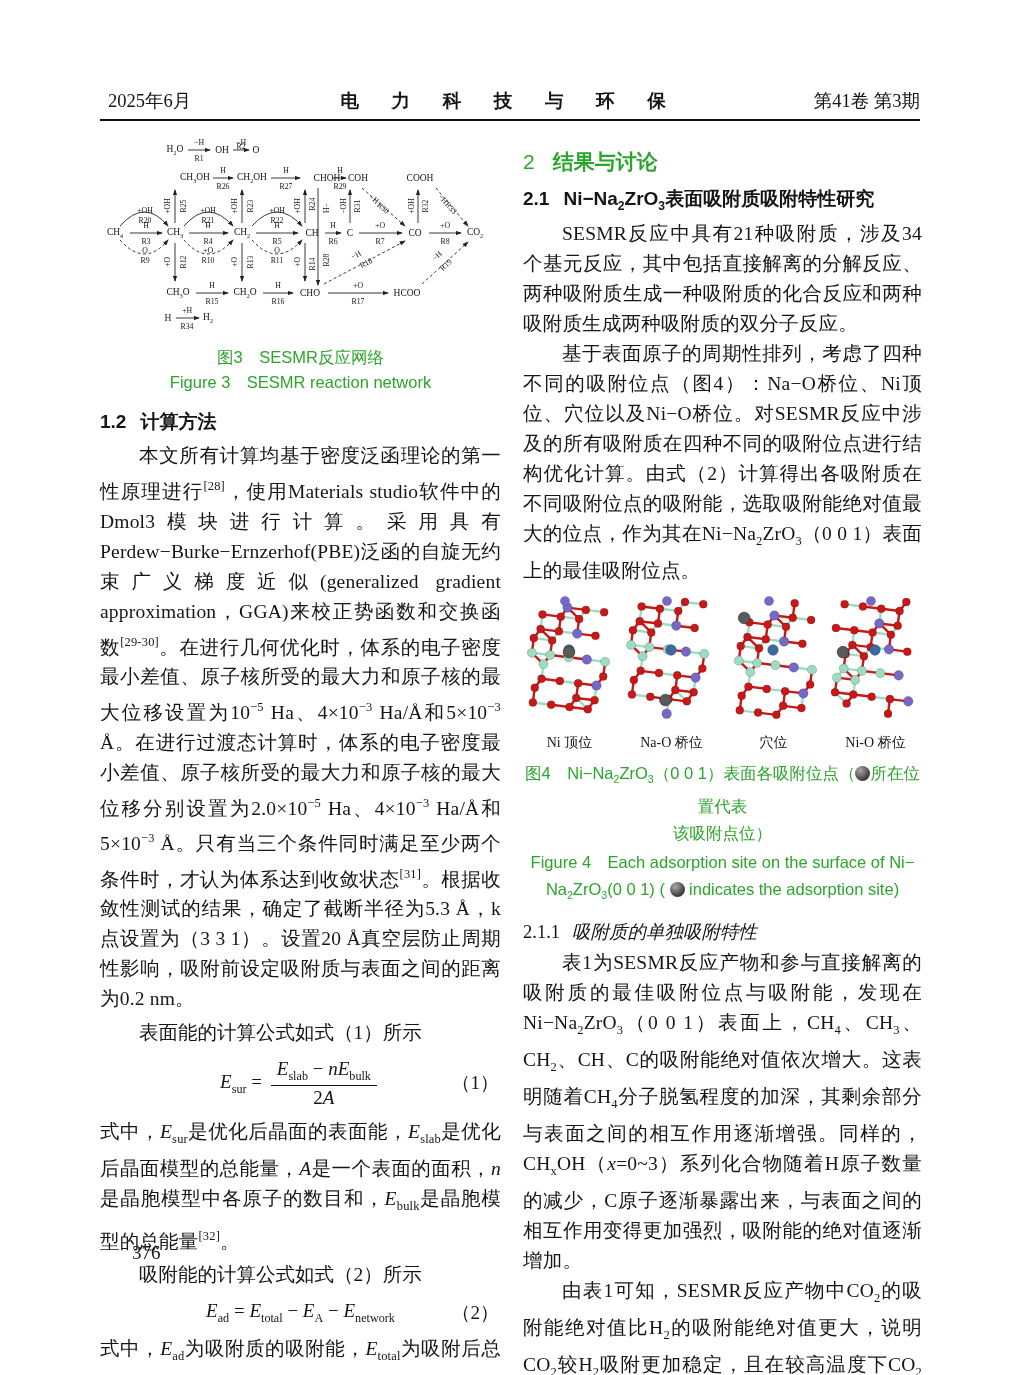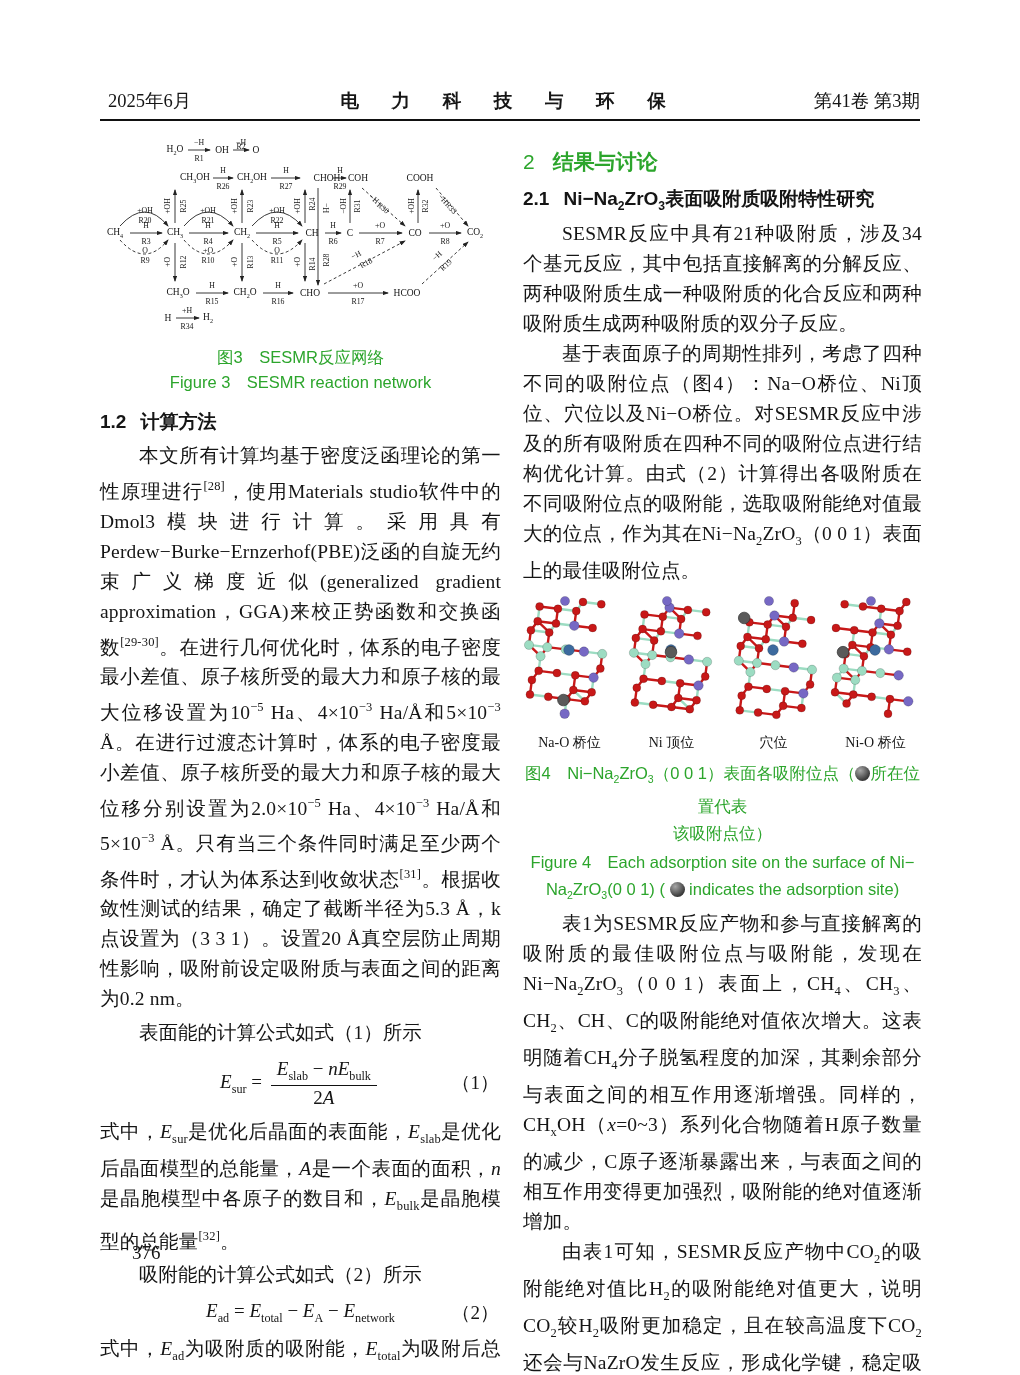--- a/index.html
+++ b/index.html
@@ -223,95 +223,20 @@
     <span class="no">2</span><span>结果与讨论</span>
   </div>
   <div class="h-sub" style="margin-top:8px;">
     <span class="no">2.1</span><span>Ni−Na<sub>2</sub>ZrO<sub>3</sub>表面吸附质吸附特性研究</span>
   </div>
   <p class="body">SESMR反应中具有21种吸附质，涉及34个基元反应，其中包括直接解离的分解反应、两种吸附质生成一种吸附质的化合反应和两种吸附质生成两种吸附质的双分子反应。</p>
   <p class="body">基于表面原子的周期性排列，考虑了四种不同的吸附位点（图4）：Na−O桥位、Ni顶位、穴位以及Ni−O桥位。对SESMR反应中涉及的所有吸附质在四种不同的吸附位点进行结构优化计算。由式（2）计算得出各吸附质在不同吸附位点的吸附能，选取吸附能绝对值最大的位点，作为其在Ni−Na<sub>2</sub>ZrO<sub>3</sub>（0 0 1）表面上的最佳吸附位点。</p>
 
   <div id="fig4">
       <div class="panel"><svg width="93" height="134">
-          <line x1="14.674698795180722" y1="27.18811881188119" x2="32.98795180722891" y2="29.445544554455445" stroke="#c81818" stroke-width="2.4" stroke-linecap="round"></line>
-          <line x1="14.674698795180722" y1="27.18811881188119" x2="16.602409638554217" y2="12.514851485148515" stroke="#9cdcc2" stroke-width="2.4" stroke-linecap="round"></line>
-          <line x1="14.674698795180722" y1="27.18811881188119" x2="7.927710843373494" y2="36.21782178217822" stroke="#c81818" stroke-width="2.4" stroke-linecap="round"></line>
-          <line x1="14.674698795180722" y1="27.18811881188119" x2="26.240963855421686" y2="38.475247524752476" stroke="#c81818" stroke-width="2.4" stroke-linecap="round"></line>
-          <line x1="50.33734939759036" y1="96.03960396039604" x2="68.65060240963855" y2="98.2970297029703" stroke="#c81818" stroke-width="2.4" stroke-linecap="round"></line>
-          <line x1="50.33734939759036" y1="96.03960396039604" x2="52.265060240963855" y2="81.36633663366337" stroke="#c81818" stroke-width="2.4" stroke-linecap="round"></line>
-          <line x1="50.33734939759036" y1="96.03960396039604" x2="43.59036144578313" y2="105.06930693069307" stroke="#c81818" stroke-width="2.4" stroke-linecap="round"></line>
-          <line x1="50.33734939759036" y1="96.03960396039604" x2="61.903614457831324" y2="107.32673267326733" stroke="#9cdcc2" stroke-width="2.4" stroke-linecap="round"></line>
-          <line x1="6" y1="50.89108910891089" x2="24.313253012048193" y2="53.14851485148515" stroke="#9cdcc2" stroke-width="2.4" stroke-linecap="round"></line>
-          <line x1="6" y1="50.89108910891089" x2="7.927710843373494" y2="36.21782178217822" stroke="#c81818" stroke-width="2.4" stroke-linecap="round"></line>
-          <line x1="6" y1="50.89108910891089" x2="17.566265060240966" y2="62.17821782178218" stroke="#c81818" stroke-width="2.4" stroke-linecap="round"></line>
-          <line x1="41.66265060240964" y1="119.74257425742574" x2="43.59036144578313" y2="105.06930693069307" stroke="#9cdcc2" stroke-width="2.4" stroke-linecap="round"></line>
-          <line x1="77.32530120481928" y1="74.59405940594058" x2="79.25301204819277" y2="59.92079207920792" stroke="#c81818" stroke-width="2.4" stroke-linecap="round"></line>
-          <line x1="77.32530120481928" y1="74.59405940594058" x2="70.57831325301206" y2="83.62376237623762" stroke="#c81818" stroke-width="2.4" stroke-linecap="round"></line>
-          <line x1="32.98795180722891" y1="29.445544554455445" x2="51.30120481927711" y2="31.7029702970297" stroke="#9cdcc2" stroke-width="2.4" stroke-linecap="round"></line>
-          <line x1="32.98795180722891" y1="29.445544554455445" x2="34.915662650602414" y2="14.772277227722771" stroke="#c81818" stroke-width="2.4" stroke-linecap="round"></line>
-          <line x1="32.98795180722891" y1="29.445544554455445" x2="26.240963855421686" y2="38.475247524752476" stroke="#9cdcc2" stroke-width="2.4" stroke-linecap="round"></line>
-          <line x1="68.65060240963855" y1="98.2970297029703" x2="70.57831325301206" y2="83.62376237623762" stroke="#9cdcc2" stroke-width="2.4" stroke-linecap="round"></line>
-          <line x1="68.65060240963855" y1="98.2970297029703" x2="61.903614457831324" y2="107.32673267326733" stroke="#c81818" stroke-width="2.4" stroke-linecap="round"></line>
-          <line x1="24.313253012048193" y1="53.14851485148515" x2="42.626506024096386" y2="55.4059405940594" stroke="#c81818" stroke-width="2.4" stroke-linecap="round"></line>
-          <line x1="24.313253012048193" y1="53.14851485148515" x2="26.240963855421686" y2="38.475247524752476" stroke="#c81818" stroke-width="2.4" stroke-linecap="round"></line>
-          <line x1="24.313253012048193" y1="53.14851485148515" x2="17.566265060240966" y2="62.17821782178218" stroke="#c81818" stroke-width="2.4" stroke-linecap="round"></line>
-          <line x1="59.97590361445783" y1="8" x2="78.28915662650603" y2="10.257425742574258" stroke="#9cdcc2" stroke-width="2.4" stroke-linecap="round"></line>
-          <line x1="59.97590361445783" y1="8" x2="53.22891566265061" y2="17.02970297029703" stroke="#9cdcc2" stroke-width="2.4" stroke-linecap="round"></line>
-          <line x1="15.638554216867469" y1="76.85148514851485" x2="33.95180722891566" y2="79.10891089108911" stroke="#c81818" stroke-width="2.4" stroke-linecap="round"></line>
-          <line x1="15.638554216867469" y1="76.85148514851485" x2="17.566265060240966" y2="62.17821782178218" stroke="#9cdcc2" stroke-width="2.4" stroke-linecap="round"></line>
-          <line x1="15.638554216867469" y1="76.85148514851485" x2="8.891566265060241" y2="85.88118811881189" stroke="#c81818" stroke-width="2.4" stroke-linecap="round"></line>
-          <line x1="51.30120481927711" y1="31.7029702970297" x2="69.6144578313253" y2="33.960396039603964" stroke="#c81818" stroke-width="2.4" stroke-linecap="round"></line>
-          <line x1="51.30120481927711" y1="31.7029702970297" x2="53.22891566265061" y2="17.02970297029703" stroke="#c81818" stroke-width="2.4" stroke-linecap="round"></line>
-          <line x1="6.9638554216867465" y1="100.55445544554456" x2="25.277108433734938" y2="102.8118811881188" stroke="#9cdcc2" stroke-width="2.4" stroke-linecap="round"></line>
-          <line x1="6.9638554216867465" y1="100.55445544554456" x2="8.891566265060241" y2="85.88118811881189" stroke="#c81818" stroke-width="2.4" stroke-linecap="round"></line>
-          <line x1="42.626506024096386" y1="55.4059405940594" x2="60.93975903614458" y2="57.663366336633665" stroke="#c81818" stroke-width="2.4" stroke-linecap="round"></line>
-          <line x1="33.95180722891566" y1="79.10891089108911" x2="52.265060240963855" y2="81.36633663366337" stroke="#9cdcc2" stroke-width="2.4" stroke-linecap="round"></line>
-          <line x1="25.277108433734938" y1="102.8118811881188" x2="43.59036144578313" y2="105.06930693069307" stroke="#c81818" stroke-width="2.4" stroke-linecap="round"></line>
-          <line x1="60.93975903614458" y1="57.663366336633665" x2="79.25301204819277" y2="59.92079207920792" stroke="#9cdcc2" stroke-width="2.4" stroke-linecap="round"></line>
-          <line x1="16.602409638554217" y1="12.514851485148515" x2="34.915662650602414" y2="14.772277227722771" stroke="#c81818" stroke-width="2.4" stroke-linecap="round"></line>
-          <line x1="52.265060240963855" y1="81.36633663366337" x2="70.57831325301206" y2="83.62376237623762" stroke="#c81818" stroke-width="2.4" stroke-linecap="round"></line>
-          <line x1="7.927710843373494" y1="36.21782178217822" x2="26.240963855421686" y2="38.475247524752476" stroke="#9cdcc2" stroke-width="2.4" stroke-linecap="round"></line>
-          <line x1="43.59036144578313" y1="105.06930693069307" x2="61.903614457831324" y2="107.32673267326733" stroke="#c81818" stroke-width="2.4" stroke-linecap="round"></line>
-          <line x1="34.915662650602414" y1="14.772277227722771" x2="53.22891566265061" y2="17.02970297029703" stroke="#9cdcc2" stroke-width="2.4" stroke-linecap="round"></line>
-          <circle cx="14.674698795180722" cy="27.18811881188119" r="4" fill="#c81818" stroke="rgba(0,0,0,.25)" stroke-width=".7"></circle>
-          <circle cx="50.33734939759036" cy="96.03960396039604" r="4" fill="#c81818" stroke="rgba(0,0,0,.25)" stroke-width=".7"></circle>
-          <circle cx="6" cy="50.89108910891089" r="4.6" fill="#9cdcc2" stroke="rgba(0,0,0,.25)" stroke-width=".7"></circle>
-          <circle cx="41.66265060240964" cy="119.74257425742574" r="4.8" fill="#7668c4" stroke="rgba(0,0,0,.25)" stroke-width=".7"></circle>
-          <circle cx="77.32530120481928" cy="74.59405940594058" r="4" fill="#c81818" stroke="rgba(0,0,0,.25)" stroke-width=".7"></circle>
-          <circle cx="32.98795180722891" cy="29.445544554455445" r="4" fill="#c81818" stroke="rgba(0,0,0,.25)" stroke-width=".7"></circle>
-          <circle cx="68.65060240963855" cy="98.2970297029703" r="4" fill="#c81818" stroke="rgba(0,0,0,.25)" stroke-width=".7"></circle>
-          <circle cx="24.313253012048193" cy="53.14851485148515" r="4.6" fill="#9cdcc2" stroke="rgba(0,0,0,.25)" stroke-width=".7"></circle>
-          <circle cx="59.97590361445783" cy="8" r="4" fill="#c81818" stroke="rgba(0,0,0,.25)" stroke-width=".7"></circle>
-          <circle cx="15.638554216867469" cy="76.85148514851485" r="4" fill="#c81818" stroke="rgba(0,0,0,.25)" stroke-width=".7"></circle>
-          <circle cx="51.30120481927711" cy="31.7029702970297" r="4.8" fill="#7668c4" stroke="rgba(0,0,0,.25)" stroke-width=".7"></circle>
-          <circle cx="6.9638554216867465" cy="100.55445544554456" r="4" fill="#c81818" stroke="rgba(0,0,0,.25)" stroke-width=".7"></circle>
-          <circle cx="42.626506024096386" cy="55.4059405940594" r="4.6" fill="#9cdcc2" stroke="rgba(0,0,0,.25)" stroke-width=".7"></circle>
-          <circle cx="78.28915662650603" cy="10.257425742574258" r="4" fill="#c81818" stroke="rgba(0,0,0,.25)" stroke-width=".7"></circle>
-          <circle cx="33.95180722891566" cy="79.10891089108911" r="4" fill="#c81818" stroke="rgba(0,0,0,.25)" stroke-width=".7"></circle>
-          <circle cx="69.6144578313253" cy="33.960396039603964" r="4" fill="#c81818" stroke="rgba(0,0,0,.25)" stroke-width=".7"></circle>
-          <circle cx="25.277108433734938" cy="102.8118811881188" r="4" fill="#c81818" stroke="rgba(0,0,0,.25)" stroke-width=".7"></circle>
-          <circle cx="60.93975903614458" cy="57.663366336633665" r="4.8" fill="#7668c4" stroke="rgba(0,0,0,.25)" stroke-width=".7"></circle>
-          <circle cx="16.602409638554217" cy="12.514851485148515" r="4" fill="#c81818" stroke="rgba(0,0,0,.25)" stroke-width=".7"></circle>
-          <circle cx="52.265060240963855" cy="81.36633663366337" r="4" fill="#c81818" stroke="rgba(0,0,0,.25)" stroke-width=".7"></circle>
-          <circle cx="7.927710843373494" cy="36.21782178217822" r="4" fill="#c81818" stroke="rgba(0,0,0,.25)" stroke-width=".7"></circle>
-          <circle cx="43.59036144578313" cy="105.06930693069307" r="4" fill="#c81818" stroke="rgba(0,0,0,.25)" stroke-width=".7"></circle>
-          <circle cx="79.25301204819277" cy="59.92079207920792" r="4.6" fill="#9cdcc2" stroke="rgba(0,0,0,.25)" stroke-width=".7"></circle>
-          <circle cx="34.915662650602414" cy="14.772277227722771" r="4" fill="#c81818" stroke="rgba(0,0,0,.25)" stroke-width=".7"></circle>
-          <circle cx="70.57831325301206" cy="83.62376237623762" r="4.8" fill="#7668c4" stroke="rgba(0,0,0,.25)" stroke-width=".7"></circle>
-          <circle cx="26.240963855421686" cy="38.475247524752476" r="4" fill="#c81818" stroke="rgba(0,0,0,.25)" stroke-width=".7"></circle>
-          <circle cx="61.903614457831324" cy="107.32673267326733" r="4" fill="#c81818" stroke="rgba(0,0,0,.25)" stroke-width=".7"></circle>
-          <circle cx="17.566265060240966" cy="62.17821782178218" r="4.6" fill="#9cdcc2" stroke="rgba(0,0,0,.25)" stroke-width=".7"></circle>
-          <circle cx="53.22891566265061" cy="17.02970297029703" r="4" fill="#c81818" stroke="rgba(0,0,0,.25)" stroke-width=".7"></circle>
-          <circle cx="8.891566265060241" cy="85.88118811881189" r="4" fill="#c81818" stroke="rgba(0,0,0,.25)" stroke-width=".7"></circle>
-          <circle cx="46" cy="56" r="5.4" fill="#3c6a9e" stroke="rgba(0,0,0,.25)" stroke-width=".7"></circle>
-          <circle cx="42" cy="7" r="4.6" fill="#7668c4" stroke="rgba(0,0,0,.25)" stroke-width=".7"></circle>
-          <circle cx="40.4" cy="106.03999999999999" r="5.8" fill="#5a5a5a" stroke="#333" stroke-width=".7"></circle>
-        </svg><div class="plabel">Na-O 桥位</div></div>
-      <div class="panel"><svg width="93" height="134">
           <line x1="17.566265060240966" y1="35.089108910891085" x2="35.87951807228916" y2="37.34653465346535" stroke="#c81818" stroke-width="2.4" stroke-linecap="round"></line>
           <line x1="17.566265060240966" y1="35.089108910891085" x2="19.493975903614455" y2="20.415841584158414" stroke="#9cdcc2" stroke-width="2.4" stroke-linecap="round"></line>
           <line x1="17.566265060240966" y1="35.089108910891085" x2="10.819277108433734" y2="44.11881188118812" stroke="#c81818" stroke-width="2.4" stroke-linecap="round"></line>
           <line x1="17.566265060240966" y1="35.089108910891085" x2="29.132530120481928" y2="46.37623762376238" stroke="#c81818" stroke-width="2.4" stroke-linecap="round"></line>
           <line x1="53.22891566265061" y1="103.94059405940594" x2="71.54216867469879" y2="106.1980198019802" stroke="#c81818" stroke-width="2.4" stroke-linecap="round"></line>
           <line x1="53.22891566265061" y1="103.94059405940594" x2="55.1566265060241" y2="89.26732673267327" stroke="#c81818" stroke-width="2.4" stroke-linecap="round"></line>
           <line x1="53.22891566265061" y1="103.94059405940594" x2="46.48192771084337" y2="112.97029702970298" stroke="#c81818" stroke-width="2.4" stroke-linecap="round"></line>
           <line x1="53.22891566265061" y1="103.94059405940594" x2="64.79518072289157" y2="115.22772277227722" stroke="#9cdcc2" stroke-width="2.4" stroke-linecap="round"></line>
           <line x1="8.891566265060241" y1="58.79207920792079" x2="27.204819277108435" y2="61.049504950495056" stroke="#9cdcc2" stroke-width="2.4" stroke-linecap="round"></line>
           <line x1="8.891566265060241" y1="58.79207920792079" x2="10.819277108433734" y2="44.11881188118812" stroke="#c81818" stroke-width="2.4" stroke-linecap="round"></line>
@@ -374,20 +299,95 @@
           <circle cx="73.46987951807229" cy="91.52475247524752" r="4.8" fill="#7668c4" stroke="rgba(0,0,0,.25)" stroke-width=".7"></circle>
           <circle cx="29.132530120481928" cy="46.37623762376238" r="4" fill="#c81818" stroke="rgba(0,0,0,.25)" stroke-width=".7"></circle>
           <circle cx="64.79518072289157" cy="115.22772277227722" r="4" fill="#c81818" stroke="rgba(0,0,0,.25)" stroke-width=".7"></circle>
           <circle cx="20.457831325301207" cy="70.07920792079209" r="4.6" fill="#9cdcc2" stroke="rgba(0,0,0,.25)" stroke-width=".7"></circle>
           <circle cx="56.12048192771084" cy="24.93069306930693" r="4" fill="#c81818" stroke="rgba(0,0,0,.25)" stroke-width=".7"></circle>
           <circle cx="11.783132530120483" cy="93.78217821782178" r="4" fill="#c81818" stroke="rgba(0,0,0,.25)" stroke-width=".7"></circle>
           <circle cx="46" cy="56" r="5.4" fill="#3c6a9e" stroke="rgba(0,0,0,.25)" stroke-width=".7"></circle>
           <circle cx="42" cy="7" r="4.6" fill="#7668c4" stroke="rgba(0,0,0,.25)" stroke-width=".7"></circle>
           <circle cx="46" cy="58.160000000000004" r="5.8" fill="#5a5a5a" stroke="#333" stroke-width=".7"></circle>
         </svg><div class="plabel">Ni 顶位</div></div>
+      <div class="panel"><svg width="93" height="134">
+          <line x1="14.674698795180722" y1="27.18811881188119" x2="32.98795180722891" y2="29.445544554455445" stroke="#c81818" stroke-width="2.4" stroke-linecap="round"></line>
+          <line x1="14.674698795180722" y1="27.18811881188119" x2="16.602409638554217" y2="12.514851485148515" stroke="#9cdcc2" stroke-width="2.4" stroke-linecap="round"></line>
+          <line x1="14.674698795180722" y1="27.18811881188119" x2="7.927710843373494" y2="36.21782178217822" stroke="#c81818" stroke-width="2.4" stroke-linecap="round"></line>
+          <line x1="14.674698795180722" y1="27.18811881188119" x2="26.240963855421686" y2="38.475247524752476" stroke="#c81818" stroke-width="2.4" stroke-linecap="round"></line>
+          <line x1="50.33734939759036" y1="96.03960396039604" x2="68.65060240963855" y2="98.2970297029703" stroke="#c81818" stroke-width="2.4" stroke-linecap="round"></line>
+          <line x1="50.33734939759036" y1="96.03960396039604" x2="52.265060240963855" y2="81.36633663366337" stroke="#c81818" stroke-width="2.4" stroke-linecap="round"></line>
+          <line x1="50.33734939759036" y1="96.03960396039604" x2="43.59036144578313" y2="105.06930693069307" stroke="#c81818" stroke-width="2.4" stroke-linecap="round"></line>
+          <line x1="50.33734939759036" y1="96.03960396039604" x2="61.903614457831324" y2="107.32673267326733" stroke="#9cdcc2" stroke-width="2.4" stroke-linecap="round"></line>
+          <line x1="6" y1="50.89108910891089" x2="24.313253012048193" y2="53.14851485148515" stroke="#9cdcc2" stroke-width="2.4" stroke-linecap="round"></line>
+          <line x1="6" y1="50.89108910891089" x2="7.927710843373494" y2="36.21782178217822" stroke="#c81818" stroke-width="2.4" stroke-linecap="round"></line>
+          <line x1="6" y1="50.89108910891089" x2="17.566265060240966" y2="62.17821782178218" stroke="#c81818" stroke-width="2.4" stroke-linecap="round"></line>
+          <line x1="41.66265060240964" y1="119.74257425742574" x2="43.59036144578313" y2="105.06930693069307" stroke="#9cdcc2" stroke-width="2.4" stroke-linecap="round"></line>
+          <line x1="77.32530120481928" y1="74.59405940594058" x2="79.25301204819277" y2="59.92079207920792" stroke="#c81818" stroke-width="2.4" stroke-linecap="round"></line>
+          <line x1="77.32530120481928" y1="74.59405940594058" x2="70.57831325301206" y2="83.62376237623762" stroke="#c81818" stroke-width="2.4" stroke-linecap="round"></line>
+          <line x1="32.98795180722891" y1="29.445544554455445" x2="51.30120481927711" y2="31.7029702970297" stroke="#9cdcc2" stroke-width="2.4" stroke-linecap="round"></line>
+          <line x1="32.98795180722891" y1="29.445544554455445" x2="34.915662650602414" y2="14.772277227722771" stroke="#c81818" stroke-width="2.4" stroke-linecap="round"></line>
+          <line x1="32.98795180722891" y1="29.445544554455445" x2="26.240963855421686" y2="38.475247524752476" stroke="#9cdcc2" stroke-width="2.4" stroke-linecap="round"></line>
+          <line x1="68.65060240963855" y1="98.2970297029703" x2="70.57831325301206" y2="83.62376237623762" stroke="#9cdcc2" stroke-width="2.4" stroke-linecap="round"></line>
+          <line x1="68.65060240963855" y1="98.2970297029703" x2="61.903614457831324" y2="107.32673267326733" stroke="#c81818" stroke-width="2.4" stroke-linecap="round"></line>
+          <line x1="24.313253012048193" y1="53.14851485148515" x2="42.626506024096386" y2="55.4059405940594" stroke="#c81818" stroke-width="2.4" stroke-linecap="round"></line>
+          <line x1="24.313253012048193" y1="53.14851485148515" x2="26.240963855421686" y2="38.475247524752476" stroke="#c81818" stroke-width="2.4" stroke-linecap="round"></line>
+          <line x1="24.313253012048193" y1="53.14851485148515" x2="17.566265060240966" y2="62.17821782178218" stroke="#c81818" stroke-width="2.4" stroke-linecap="round"></line>
+          <line x1="59.97590361445783" y1="8" x2="78.28915662650603" y2="10.257425742574258" stroke="#9cdcc2" stroke-width="2.4" stroke-linecap="round"></line>
+          <line x1="59.97590361445783" y1="8" x2="53.22891566265061" y2="17.02970297029703" stroke="#9cdcc2" stroke-width="2.4" stroke-linecap="round"></line>
+          <line x1="15.638554216867469" y1="76.85148514851485" x2="33.95180722891566" y2="79.10891089108911" stroke="#c81818" stroke-width="2.4" stroke-linecap="round"></line>
+          <line x1="15.638554216867469" y1="76.85148514851485" x2="17.566265060240966" y2="62.17821782178218" stroke="#9cdcc2" stroke-width="2.4" stroke-linecap="round"></line>
+          <line x1="15.638554216867469" y1="76.85148514851485" x2="8.891566265060241" y2="85.88118811881189" stroke="#c81818" stroke-width="2.4" stroke-linecap="round"></line>
+          <line x1="51.30120481927711" y1="31.7029702970297" x2="69.6144578313253" y2="33.960396039603964" stroke="#c81818" stroke-width="2.4" stroke-linecap="round"></line>
+          <line x1="51.30120481927711" y1="31.7029702970297" x2="53.22891566265061" y2="17.02970297029703" stroke="#c81818" stroke-width="2.4" stroke-linecap="round"></line>
+          <line x1="6.9638554216867465" y1="100.55445544554456" x2="25.277108433734938" y2="102.8118811881188" stroke="#9cdcc2" stroke-width="2.4" stroke-linecap="round"></line>
+          <line x1="6.9638554216867465" y1="100.55445544554456" x2="8.891566265060241" y2="85.88118811881189" stroke="#c81818" stroke-width="2.4" stroke-linecap="round"></line>
+          <line x1="42.626506024096386" y1="55.4059405940594" x2="60.93975903614458" y2="57.663366336633665" stroke="#c81818" stroke-width="2.4" stroke-linecap="round"></line>
+          <line x1="33.95180722891566" y1="79.10891089108911" x2="52.265060240963855" y2="81.36633663366337" stroke="#9cdcc2" stroke-width="2.4" stroke-linecap="round"></line>
+          <line x1="25.277108433734938" y1="102.8118811881188" x2="43.59036144578313" y2="105.06930693069307" stroke="#c81818" stroke-width="2.4" stroke-linecap="round"></line>
+          <line x1="60.93975903614458" y1="57.663366336633665" x2="79.25301204819277" y2="59.92079207920792" stroke="#9cdcc2" stroke-width="2.4" stroke-linecap="round"></line>
+          <line x1="16.602409638554217" y1="12.514851485148515" x2="34.915662650602414" y2="14.772277227722771" stroke="#c81818" stroke-width="2.4" stroke-linecap="round"></line>
+          <line x1="52.265060240963855" y1="81.36633663366337" x2="70.57831325301206" y2="83.62376237623762" stroke="#c81818" stroke-width="2.4" stroke-linecap="round"></line>
+          <line x1="7.927710843373494" y1="36.21782178217822" x2="26.240963855421686" y2="38.475247524752476" stroke="#9cdcc2" stroke-width="2.4" stroke-linecap="round"></line>
+          <line x1="43.59036144578313" y1="105.06930693069307" x2="61.903614457831324" y2="107.32673267326733" stroke="#c81818" stroke-width="2.4" stroke-linecap="round"></line>
+          <line x1="34.915662650602414" y1="14.772277227722771" x2="53.22891566265061" y2="17.02970297029703" stroke="#9cdcc2" stroke-width="2.4" stroke-linecap="round"></line>
+          <circle cx="14.674698795180722" cy="27.18811881188119" r="4" fill="#c81818" stroke="rgba(0,0,0,.25)" stroke-width=".7"></circle>
+          <circle cx="50.33734939759036" cy="96.03960396039604" r="4" fill="#c81818" stroke="rgba(0,0,0,.25)" stroke-width=".7"></circle>
+          <circle cx="6" cy="50.89108910891089" r="4.6" fill="#9cdcc2" stroke="rgba(0,0,0,.25)" stroke-width=".7"></circle>
+          <circle cx="41.66265060240964" cy="119.74257425742574" r="4.8" fill="#7668c4" stroke="rgba(0,0,0,.25)" stroke-width=".7"></circle>
+          <circle cx="77.32530120481928" cy="74.59405940594058" r="4" fill="#c81818" stroke="rgba(0,0,0,.25)" stroke-width=".7"></circle>
+          <circle cx="32.98795180722891" cy="29.445544554455445" r="4" fill="#c81818" stroke="rgba(0,0,0,.25)" stroke-width=".7"></circle>
+          <circle cx="68.65060240963855" cy="98.2970297029703" r="4" fill="#c81818" stroke="rgba(0,0,0,.25)" stroke-width=".7"></circle>
+          <circle cx="24.313253012048193" cy="53.14851485148515" r="4.6" fill="#9cdcc2" stroke="rgba(0,0,0,.25)" stroke-width=".7"></circle>
+          <circle cx="59.97590361445783" cy="8" r="4" fill="#c81818" stroke="rgba(0,0,0,.25)" stroke-width=".7"></circle>
+          <circle cx="15.638554216867469" cy="76.85148514851485" r="4" fill="#c81818" stroke="rgba(0,0,0,.25)" stroke-width=".7"></circle>
+          <circle cx="51.30120481927711" cy="31.7029702970297" r="4.8" fill="#7668c4" stroke="rgba(0,0,0,.25)" stroke-width=".7"></circle>
+          <circle cx="6.9638554216867465" cy="100.55445544554456" r="4" fill="#c81818" stroke="rgba(0,0,0,.25)" stroke-width=".7"></circle>
+          <circle cx="42.626506024096386" cy="55.4059405940594" r="4.6" fill="#9cdcc2" stroke="rgba(0,0,0,.25)" stroke-width=".7"></circle>
+          <circle cx="78.28915662650603" cy="10.257425742574258" r="4" fill="#c81818" stroke="rgba(0,0,0,.25)" stroke-width=".7"></circle>
+          <circle cx="33.95180722891566" cy="79.10891089108911" r="4" fill="#c81818" stroke="rgba(0,0,0,.25)" stroke-width=".7"></circle>
+          <circle cx="69.6144578313253" cy="33.960396039603964" r="4" fill="#c81818" stroke="rgba(0,0,0,.25)" stroke-width=".7"></circle>
+          <circle cx="25.277108433734938" cy="102.8118811881188" r="4" fill="#c81818" stroke="rgba(0,0,0,.25)" stroke-width=".7"></circle>
+          <circle cx="60.93975903614458" cy="57.663366336633665" r="4.8" fill="#7668c4" stroke="rgba(0,0,0,.25)" stroke-width=".7"></circle>
+          <circle cx="16.602409638554217" cy="12.514851485148515" r="4" fill="#c81818" stroke="rgba(0,0,0,.25)" stroke-width=".7"></circle>
+          <circle cx="52.265060240963855" cy="81.36633663366337" r="4" fill="#c81818" stroke="rgba(0,0,0,.25)" stroke-width=".7"></circle>
+          <circle cx="7.927710843373494" cy="36.21782178217822" r="4" fill="#c81818" stroke="rgba(0,0,0,.25)" stroke-width=".7"></circle>
+          <circle cx="43.59036144578313" cy="105.06930693069307" r="4" fill="#c81818" stroke="rgba(0,0,0,.25)" stroke-width=".7"></circle>
+          <circle cx="79.25301204819277" cy="59.92079207920792" r="4.6" fill="#9cdcc2" stroke="rgba(0,0,0,.25)" stroke-width=".7"></circle>
+          <circle cx="34.915662650602414" cy="14.772277227722771" r="4" fill="#c81818" stroke="rgba(0,0,0,.25)" stroke-width=".7"></circle>
+          <circle cx="70.57831325301206" cy="83.62376237623762" r="4.8" fill="#7668c4" stroke="rgba(0,0,0,.25)" stroke-width=".7"></circle>
+          <circle cx="26.240963855421686" cy="38.475247524752476" r="4" fill="#c81818" stroke="rgba(0,0,0,.25)" stroke-width=".7"></circle>
+          <circle cx="61.903614457831324" cy="107.32673267326733" r="4" fill="#c81818" stroke="rgba(0,0,0,.25)" stroke-width=".7"></circle>
+          <circle cx="17.566265060240966" cy="62.17821782178218" r="4.6" fill="#9cdcc2" stroke="rgba(0,0,0,.25)" stroke-width=".7"></circle>
+          <circle cx="53.22891566265061" cy="17.02970297029703" r="4" fill="#c81818" stroke="rgba(0,0,0,.25)" stroke-width=".7"></circle>
+          <circle cx="8.891566265060241" cy="85.88118811881189" r="4" fill="#c81818" stroke="rgba(0,0,0,.25)" stroke-width=".7"></circle>
+          <circle cx="46" cy="56" r="5.4" fill="#3c6a9e" stroke="rgba(0,0,0,.25)" stroke-width=".7"></circle>
+          <circle cx="42" cy="7" r="4.6" fill="#7668c4" stroke="rgba(0,0,0,.25)" stroke-width=".7"></circle>
+          <circle cx="40.4" cy="106.03999999999999" r="5.8" fill="#5a5a5a" stroke="#333" stroke-width=".7"></circle>
+        </svg><div class="plabel">Na-O 桥位</div></div>
       <div class="panel"><svg width="93" height="134">
           <line x1="20.457831325301207" y1="42.99009900990099" x2="38.77108433734939" y2="45.24752475247525" stroke="#c81818" stroke-width="2.4" stroke-linecap="round"></line>
           <line x1="20.457831325301207" y1="42.99009900990099" x2="22.385542168674696" y2="28.316831683168317" stroke="#9cdcc2" stroke-width="2.4" stroke-linecap="round"></line>
           <line x1="20.457831325301207" y1="42.99009900990099" x2="13.710843373493976" y2="52.01980198019802" stroke="#c81818" stroke-width="2.4" stroke-linecap="round"></line>
           <line x1="20.457831325301207" y1="42.99009900990099" x2="32.024096385542165" y2="54.27722772277228" stroke="#c81818" stroke-width="2.4" stroke-linecap="round"></line>
           <line x1="56.12048192771084" y1="111.84158415841584" x2="74.43373493975903" y2="114.09900990099011" stroke="#c81818" stroke-width="2.4" stroke-linecap="round"></line>
           <line x1="56.12048192771084" y1="111.84158415841584" x2="58.04819277108434" y2="97.16831683168317" stroke="#c81818" stroke-width="2.4" stroke-linecap="round"></line>
           <line x1="56.12048192771084" y1="111.84158415841584" x2="49.373493975903614" y2="120.87128712871286" stroke="#c81818" stroke-width="2.4" stroke-linecap="round"></line>
           <line x1="11.783132530120483" y1="66.6930693069307" x2="30.096385542168676" y2="68.95049504950495" stroke="#9cdcc2" stroke-width="2.4" stroke-linecap="round"></line>
           <line x1="11.783132530120483" y1="66.6930693069307" x2="13.710843373493976" y2="52.01980198019802" stroke="#c81818" stroke-width="2.4" stroke-linecap="round"></line>
@@ -536,17 +536,20 @@
 
   <div class="fig4cap green">
     <span>图4　Ni−Na<sub>2</sub>ZrO<sub>3</sub>（0 0 1）表面各吸附位点（</span><span class="sphere-icon"></span><span>所在位置代表</span><br>
     <span>该吸附点位）</span>
   </div>
   <div class="fig4cap green" style="margin-top:2px;">
     <span>Figure 4　Each adsorption site on the surface of Ni−</span><br>
     <span>Na<sub>2</sub>ZrO<sub>3</sub>(0 0 1) ( </span><span class="sphere-icon"></span><span> indicates the adsorption site)</span>
   </div>
 
+  <div class="h-sub3">
+    <span class="no">2.1.1</span><span>吸附质的单独吸附特性</span>
+  </div>
   <p class="body">表1为SESMR反应产物和参与直接解离的吸附质的最佳吸附位点与吸附能，发现在Ni−Na<sub>2</sub>ZrO<sub>3</sub>（0 0 1）表面上，CH<sub>4</sub>、CH<sub>3</sub>、CH<sub>2</sub>、CH、C的吸附能绝对值依次增大。这表明随着CH<sub>4</sub>分子脱氢程度的加深，其剩余部分与表面之间的相互作用逐渐增强。同样的，CH<sub>x</sub>OH（<i>x</i>=0~3）系列化合物随着H原子数量的减少，C原子逐渐暴露出来，与表面之间的相互作用变得更加强烈，吸附能的绝对值逐渐增加。</p>
   <p class="body">由表1可知，SESMR反应产物中CO<sub>2</sub>的吸附能绝对值比H<sub>2</sub>的吸附能绝对值更大，说明CO<sub>2</sub>较H<sub>2</sub>吸附更加稳定，且在较高温度下CO<sub>2</sub>还会与NaZrO发生反应，形成化学键，稳定吸附在Ni−NaZrO表面。H则容易逸散出Ni−NaZrO表面，完成H与CO的分离，有利于SESMR反应制得高纯度H。</p>
 </div>
 
 <div id="page-num">376</div>
 
 </body></html>

